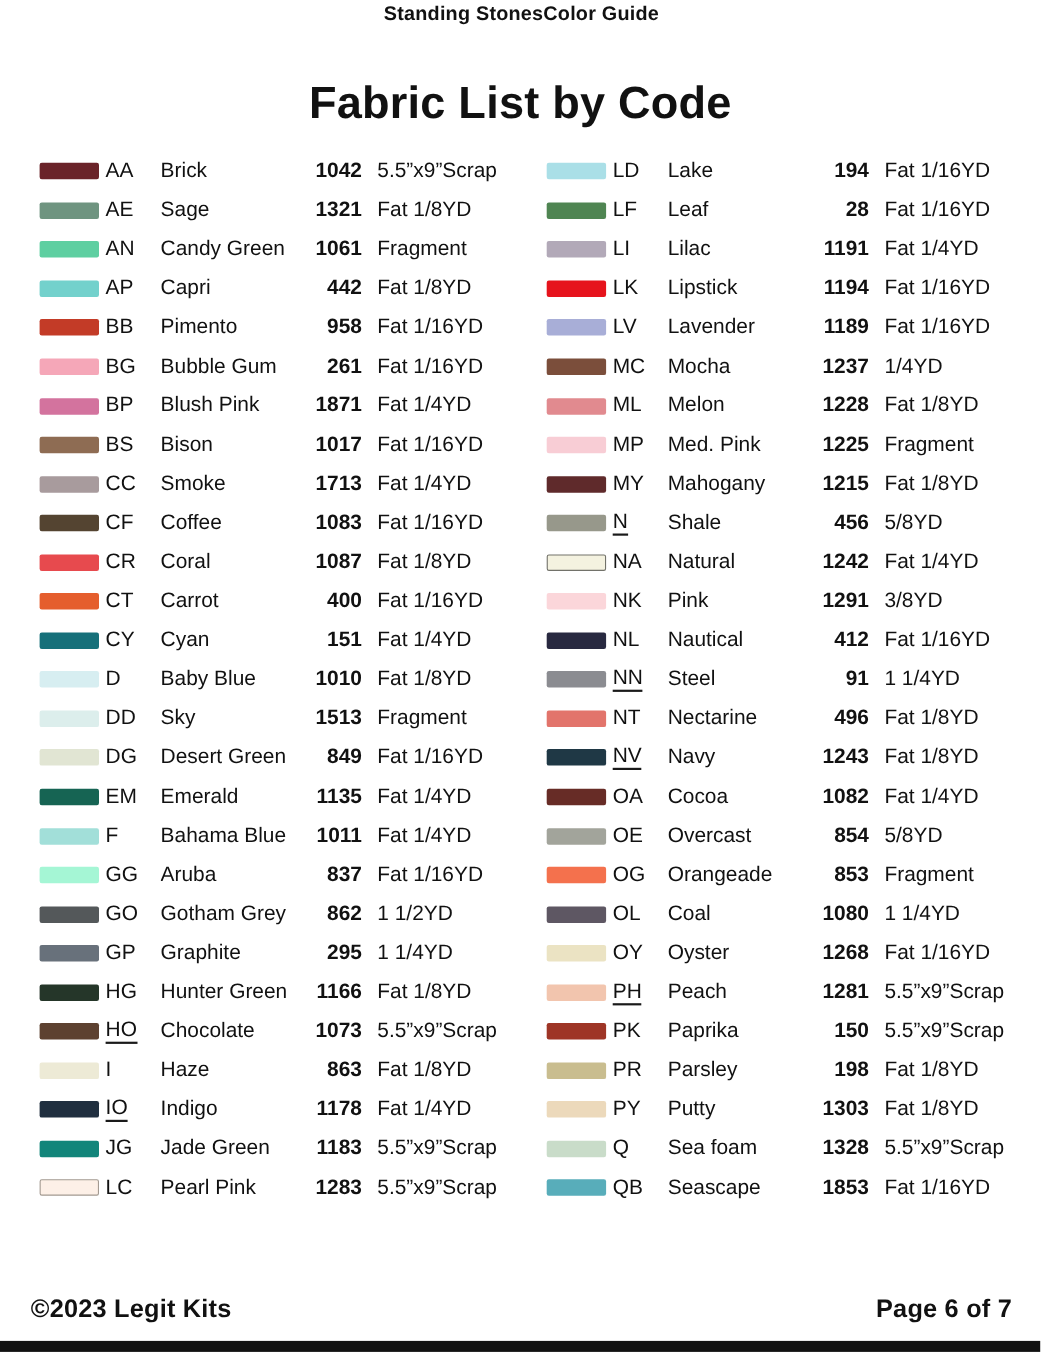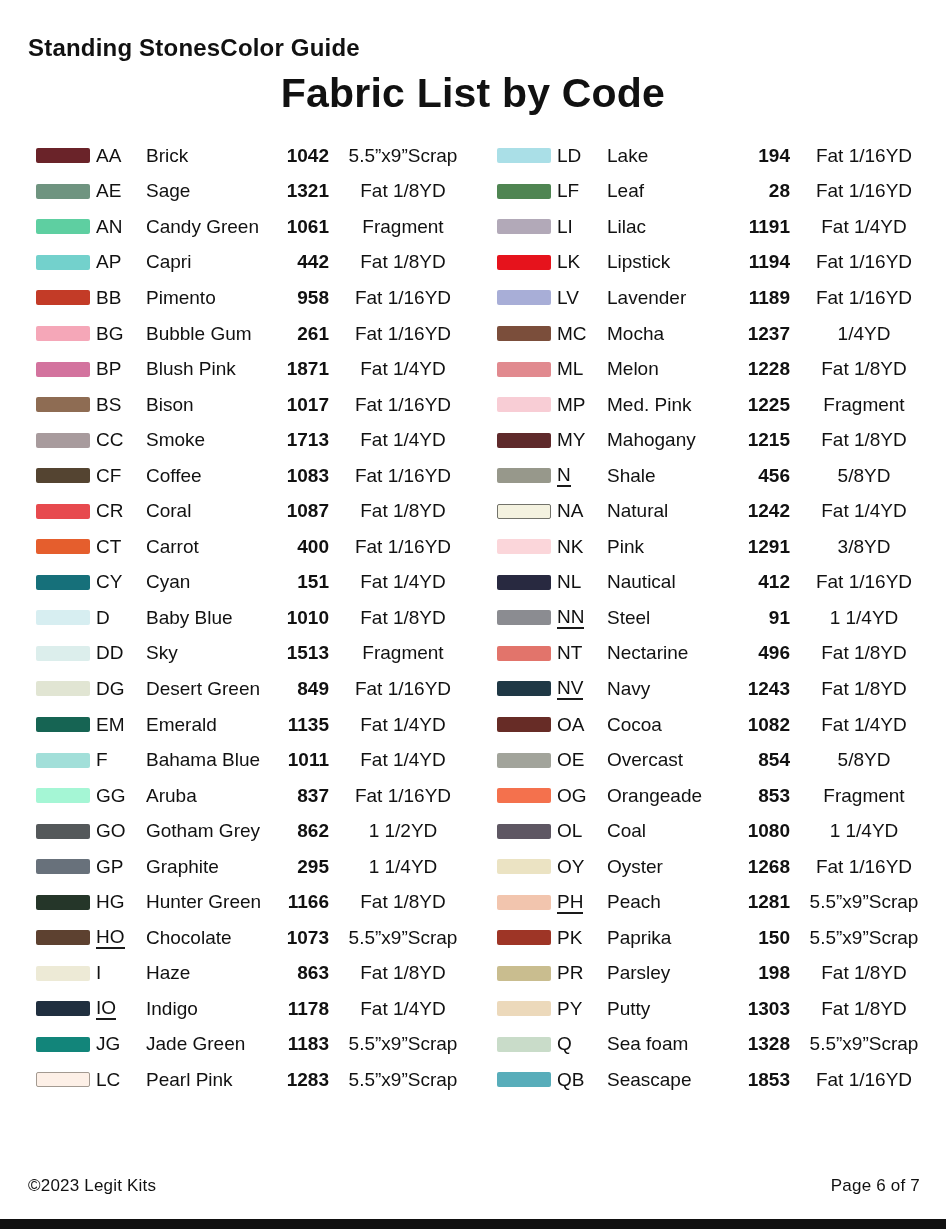--- a/index.html
+++ b/index.html
@@ -5,23 +5,23 @@
   html,body{margin:0;padding:0;background:#ffffff;}
   #page{
     position:relative;
     width:946px;height:1229px;
     background:#ffffff;
     font-family:"Liberation Sans", sans-serif;
     color:#111111;
     overflow:hidden;
   }
   .header{
-    position:absolute;top:34px;left:28px;right:26px;
-    display:flex;justify-content:flex-start;align-items:flex-start;
-    font-size:24px;font-weight:bold;letter-spacing:.2px;
+    position:absolute;top:2px;left:28px;right:26px;
+    display:flex;justify-content:center;align-items:flex-start;
+    font-size:18px;font-weight:bold;letter-spacing:.2px;
   }
   .doc-title{
     position:absolute;top:70px;left:0;right:0;
     text-align:center;
     font-size:41px;font-weight:bold;letter-spacing:.2px;
   }
   .table{
     position:absolute;top:138px;left:36px;right:22px;
     display:flex;gap:34px;
   }
@@ -55,26 +55,26 @@
   }
   .num{
     flex:0 0 58px;
     text-align:right;
     white-space:nowrap;
     font-weight:bold;
   }
   .size{
     flex:0 0 120px;
     margin-left:14px;
-    white-space:nowrap;overflow:hidden;text-align:center;
+    white-space:nowrap;overflow:hidden;
   }
   .footer{
     position:absolute;left:28px;right:26px;top:1176px;
     display:flex;justify-content:space-between;align-items:flex-start;
-    font-size:17px;font-weight:normal;letter-spacing:.2px;text-align:center;
+    font-size:23px;font-weight:bold;letter-spacing:.2px;text-align:center;
   }
   .bottom-bar{
     position:absolute;left:0;right:0;bottom:0;height:10px;
     background:#111111;
   }
 </style>
 </head>
 <body>
 
 <div id="page">

